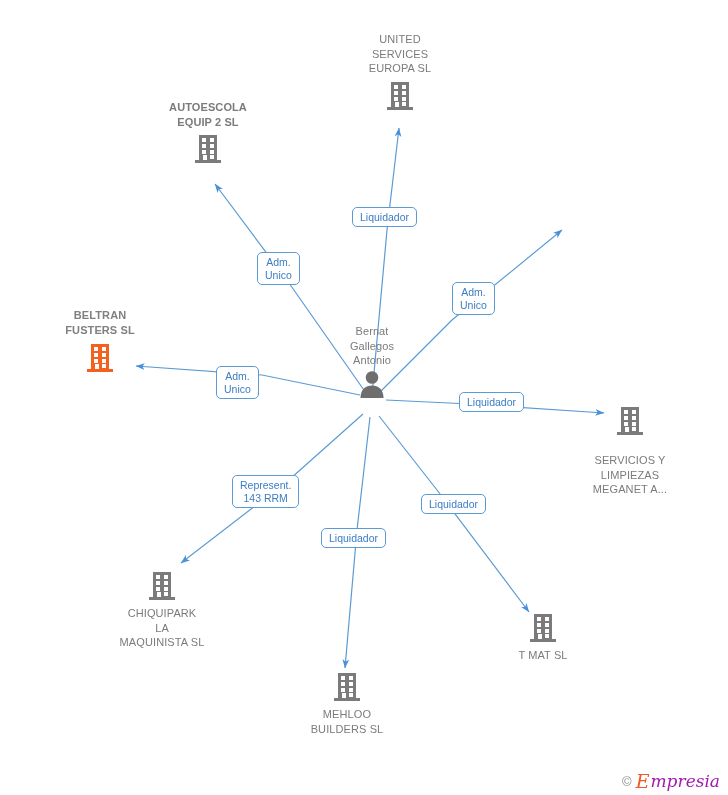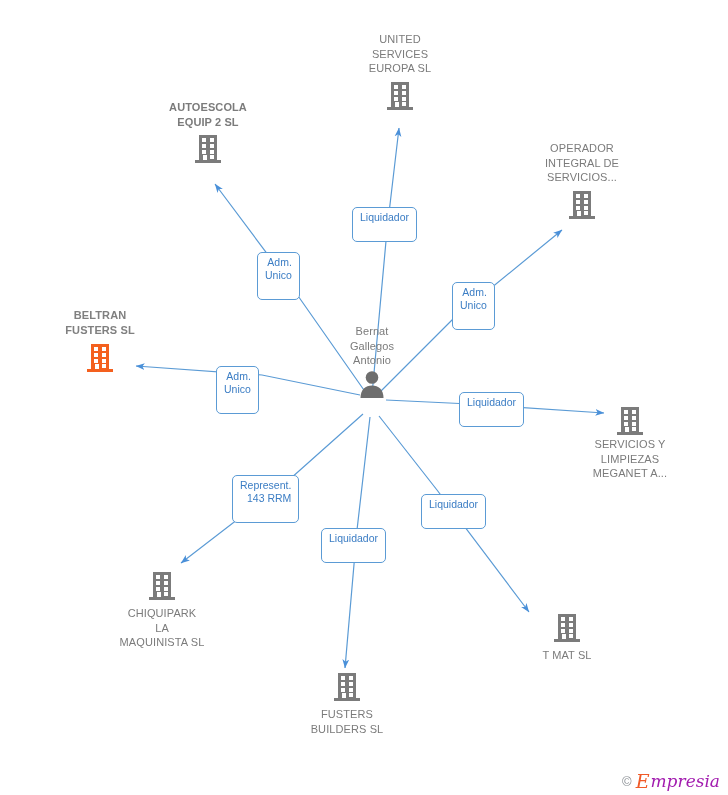--- a/index.html
+++ b/index.html
@@ -50,22 +50,22 @@
     margin: 0 auto;
   }
   .edge-label {
     position: absolute;
     background: #ffffff;
     border: 1px solid #5b9bd5;
     border-radius: 5px;
     color: #3b7dc4;
     font-size: 10.5px;
     line-height: 13px;
-    padding: 3px 7px 17px 7px;
-    text-align: right;
+    padding: 3px 7px 2px 7px;
+    text-align: center;
     white-space: pre-line;
     box-sizing: border-box;
     cursor: pointer;
   }
   .watermark {
     position: absolute;
     right: 8px;
     bottom: 4px;
     display: flex;
     align-items: center;
@@ -165,37 +165,20 @@
       <rect x="16" y="5" width="4" height="4" fill="#ffffff"></rect>
       <rect x="8" y="11" width="4" height="4" fill="#ffffff"></rect>
       <rect x="16" y="11" width="4" height="4" fill="#ffffff"></rect>
       <rect x="8" y="17" width="4" height="4" fill="#ffffff"></rect>
       <rect x="16" y="17" width="4" height="4" fill="#ffffff"></rect>
       <rect x="9" y="22" width="4" height="5" fill="#ffffff"></rect>
       <rect x="16" y="22" width="4" height="4" fill="#ffffff"></rect>
     </svg>
   </div>
 
-  <div class="node" style="left:522px; top:141px; width:120px;">
-    <div class="node-label">OPERADOR
-INTEGRAL DE
-SERVICIOS...</div>
-    <svg class="node-icon" width="28" height="32" viewBox="0 0 28 32" style="margin-top:4px;">
-      <rect x="5" y="2" width="18" height="25" fill="#7b7b7b"></rect>
-      <rect x="1" y="27" width="26" height="3" fill="#7b7b7b"></rect>
-      <rect x="8" y="5" width="4" height="4" fill="#ffffff"></rect>
-      <rect x="16" y="5" width="4" height="4" fill="#ffffff"></rect>
-      <rect x="8" y="11" width="4" height="4" fill="#ffffff"></rect>
-      <rect x="16" y="11" width="4" height="4" fill="#ffffff"></rect>
-      <rect x="8" y="17" width="4" height="4" fill="#ffffff"></rect>
-      <rect x="16" y="17" width="4" height="4" fill="#ffffff"></rect>
-      <rect x="9" y="22" width="4" height="5" fill="#ffffff"></rect>
-      <rect x="16" y="22" width="4" height="4" fill="#ffffff"></rect>
-    </svg>
-  </div>
 
   <div class="node" style="left:42px; top:308px; width:116px;">
     <div class="node-label focus-label">BELTRAN
 FUSTERS SL</div>
     <svg class="node-icon" width="28" height="32" viewBox="0 0 28 32" style="margin-top:5px;">
       <rect x="5" y="2" width="18" height="25" fill="#f4601e"></rect>
       <rect x="1" y="27" width="26" height="3" fill="#f4601e"></rect>
       <rect x="8" y="5" width="4" height="4" fill="#ffffff"></rect>
       <rect x="16" y="5" width="4" height="4" fill="#ffffff"></rect>
       <rect x="8" y="11" width="4" height="4" fill="#ffffff"></rect>
@@ -223,21 +206,21 @@
       <rect x="1" y="27" width="26" height="3" fill="#7b7b7b"></rect>
       <rect x="8" y="5" width="4" height="4" fill="#ffffff"></rect>
       <rect x="16" y="5" width="4" height="4" fill="#ffffff"></rect>
       <rect x="8" y="11" width="4" height="4" fill="#ffffff"></rect>
       <rect x="16" y="11" width="4" height="4" fill="#ffffff"></rect>
       <rect x="8" y="17" width="4" height="4" fill="#ffffff"></rect>
       <rect x="16" y="17" width="4" height="4" fill="#ffffff"></rect>
       <rect x="9" y="22" width="4" height="5" fill="#ffffff"></rect>
       <rect x="16" y="22" width="4" height="4" fill="#ffffff"></rect>
     </svg>
-    <div class="node-label" style="margin-top:0;">SERVICIOS Y
+    <div class="node-label" style="margin-top:16px;">SERVICIOS Y
 LIMPIEZAS
 MEGANET A...</div>
   </div>
 
   <div class="node" style="left:103px; top:570px; width:118px;">
     <svg class="node-icon" width="28" height="32" viewBox="0 0 28 32">
       <rect x="5" y="2" width="18" height="25" fill="#7b7b7b"></rect>
       <rect x="1" y="27" width="26" height="3" fill="#7b7b7b"></rect>
       <rect x="8" y="5" width="4" height="4" fill="#ffffff"></rect>
       <rect x="16" y="5" width="4" height="4" fill="#ffffff"></rect>
@@ -246,21 +229,21 @@
       <rect x="8" y="17" width="4" height="4" fill="#ffffff"></rect>
       <rect x="16" y="17" width="4" height="4" fill="#ffffff"></rect>
       <rect x="9" y="22" width="4" height="5" fill="#ffffff"></rect>
       <rect x="16" y="22" width="4" height="4" fill="#ffffff"></rect>
     </svg>
     <div class="node-label" style="margin-top:4px;">CHIQUIPARK
 LA
 MAQUINISTA SL</div>
   </div>
 
-  <div class="node" style="left:512px; top:612px; width:110px;">
+  <div class="node" style="left:488px; top:612px; width:110px;">
     <svg class="node-icon" width="28" height="32" viewBox="0 0 28 32">
       <rect x="5" y="2" width="18" height="25" fill="#7b7b7b"></rect>
       <rect x="1" y="27" width="26" height="3" fill="#7b7b7b"></rect>
       <rect x="8" y="5" width="4" height="4" fill="#ffffff"></rect>
       <rect x="16" y="5" width="4" height="4" fill="#ffffff"></rect>
       <rect x="8" y="11" width="4" height="4" fill="#ffffff"></rect>
       <rect x="16" y="11" width="4" height="4" fill="#ffffff"></rect>
       <rect x="8" y="17" width="4" height="4" fill="#ffffff"></rect>
       <rect x="16" y="17" width="4" height="4" fill="#ffffff"></rect>
       <rect x="9" y="22" width="4" height="5" fill="#ffffff"></rect>
@@ -275,21 +258,21 @@
       <rect x="1" y="27" width="26" height="3" fill="#7b7b7b"></rect>
       <rect x="8" y="5" width="4" height="4" fill="#ffffff"></rect>
       <rect x="16" y="5" width="4" height="4" fill="#ffffff"></rect>
       <rect x="8" y="11" width="4" height="4" fill="#ffffff"></rect>
       <rect x="16" y="11" width="4" height="4" fill="#ffffff"></rect>
       <rect x="8" y="17" width="4" height="4" fill="#ffffff"></rect>
       <rect x="16" y="17" width="4" height="4" fill="#ffffff"></rect>
       <rect x="9" y="22" width="4" height="5" fill="#ffffff"></rect>
       <rect x="16" y="22" width="4" height="4" fill="#ffffff"></rect>
     </svg>
-    <div class="node-label" style="margin-top:4px;">FUSTERS
+    <div class="node-label" style="margin-top:4px;">MEHLOO
 BUILDERS SL</div>
   </div>
 
   <div class="edge-label" style="left:352px; top:207px;">Liquidador</div>
 
   <div class="edge-label" style="left:257px; top:252px;">Adm.
 Unico</div>
 
   <div class="edge-label" style="left:452px; top:282px;">Adm.
 Unico</div>

